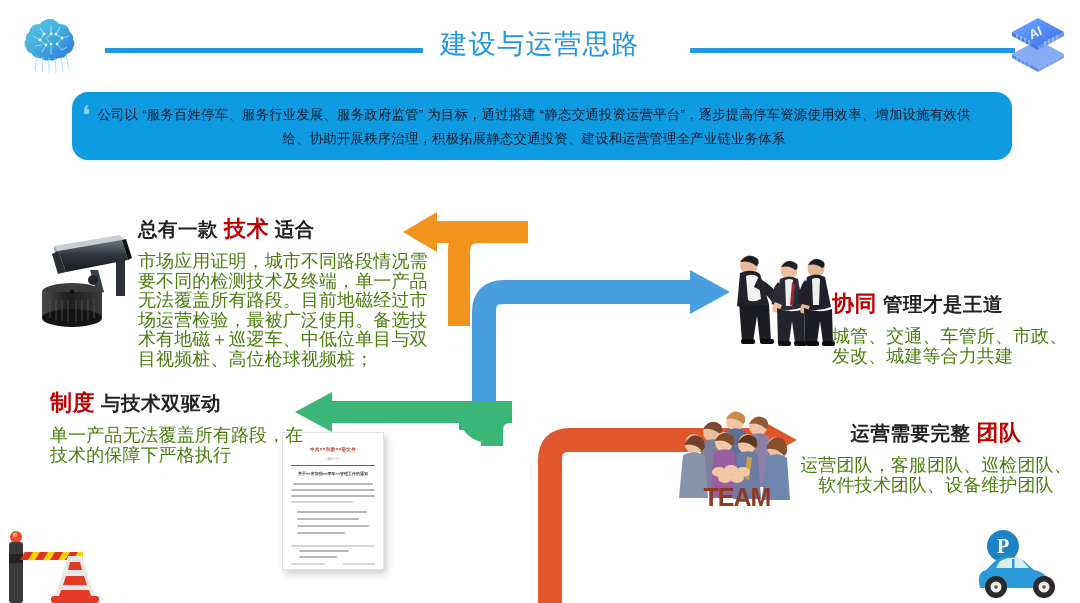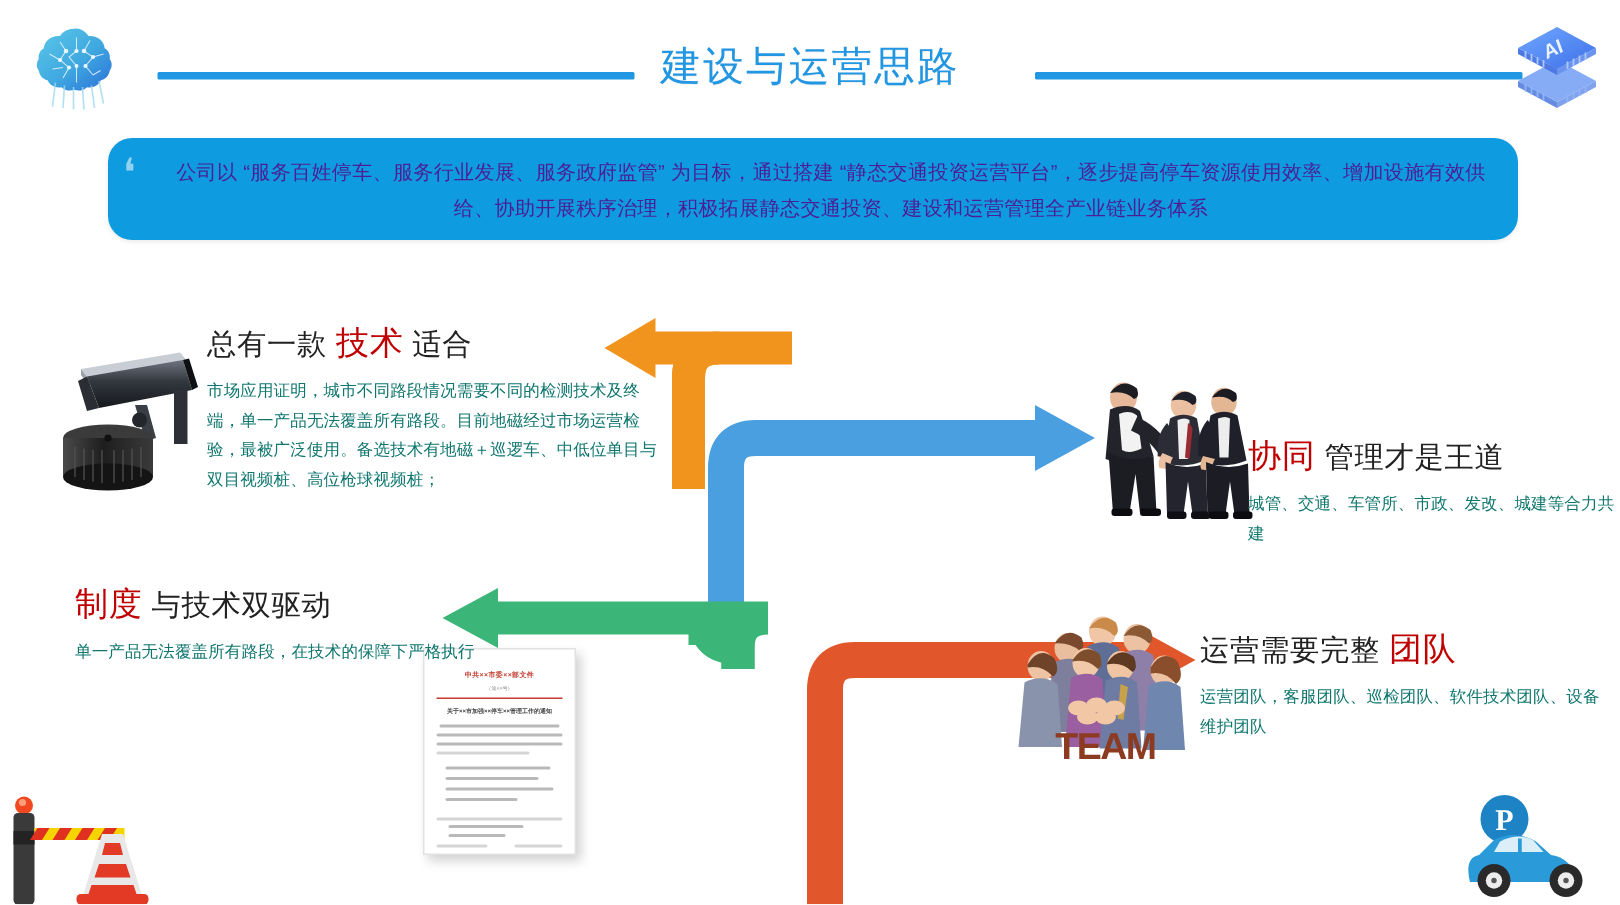--- a/index.html
+++ b/index.html
@@ -33,44 +33,44 @@
   .banner{
     position:absolute;left:72px;top:92px;width:940px;height:68px;
     background:#0F9BE0;border-radius:16px;
     box-shadow:0 1px 3px rgba(0,0,0,.08);
   }
   .banner-quote{
     position:absolute;left:10px;top:8px;color:rgba(255,255,255,.55);
     font-size:26px;font-family:"Liberation Serif",serif;
   }
   .banner-text{
-    position:absolute;left:40px;top:11px;width:884px;
-    color:#4c1d95;font-size:13.4px;line-height:24px;text-align:center;
+    position:absolute;left:20px;top:11px;width:884px;
+    color:#0f172a;font-size:13.4px;line-height:24px;text-align:center;
     letter-spacing:.2px;
   }
 
   
   .arrows{position:absolute;left:0;top:0;width:1080px;height:603px;}
 
   
   .blk{position:absolute;}
   .blk h3{
-    margin:0 0 8px 0;font-size:19.5px;font-weight:normal;color:#222;
+    margin:0 0 8px 0;font-size:19.5px;font-weight:bold;color:#222;
     letter-spacing:.5px;white-space:nowrap;
   }
   .blk h3 .hl{color:#C00000;font-size:22px;}
   .blk p{
-    margin:0;font-size:11px;line-height:19.5px;color:#0f766e;
+    margin:0;font-size:18px;line-height:19.5px;color:#4d7c0f;
     letter-spacing:.1px;
   }
 
   #blk-tech{left:138px;top:214px;width:300px;}
   #blk-collab{left:832px;top:262px;width:246px;margin-top:27px;}
   #blk-system{left:50px;top:388px;width:268px;}
-  #blk-team{left:800px;top:418px;width:272px;}
+  #blk-team{left:800px;top:418px;width:272px;text-align:center;}
 
   
   .pic{position:absolute;}
   #pic-camera{left:42px;top:218px;width:104px;height:112px;}
   #pic-handshake{left:718px;top:246px;width:120px;height:104px;}
   #pic-team{left:678px;top:402px;width:118px;height:106px;}
   #pic-doc{left:282px;top:432px;width:100px;height:136px;
     background:#fff;border:1px solid #e2e2e2;
     box-shadow:3px 4px 7px rgba(0,0,0,.18);}
   #pic-barrier{left:2px;top:524px;width:110px;height:79px;}

